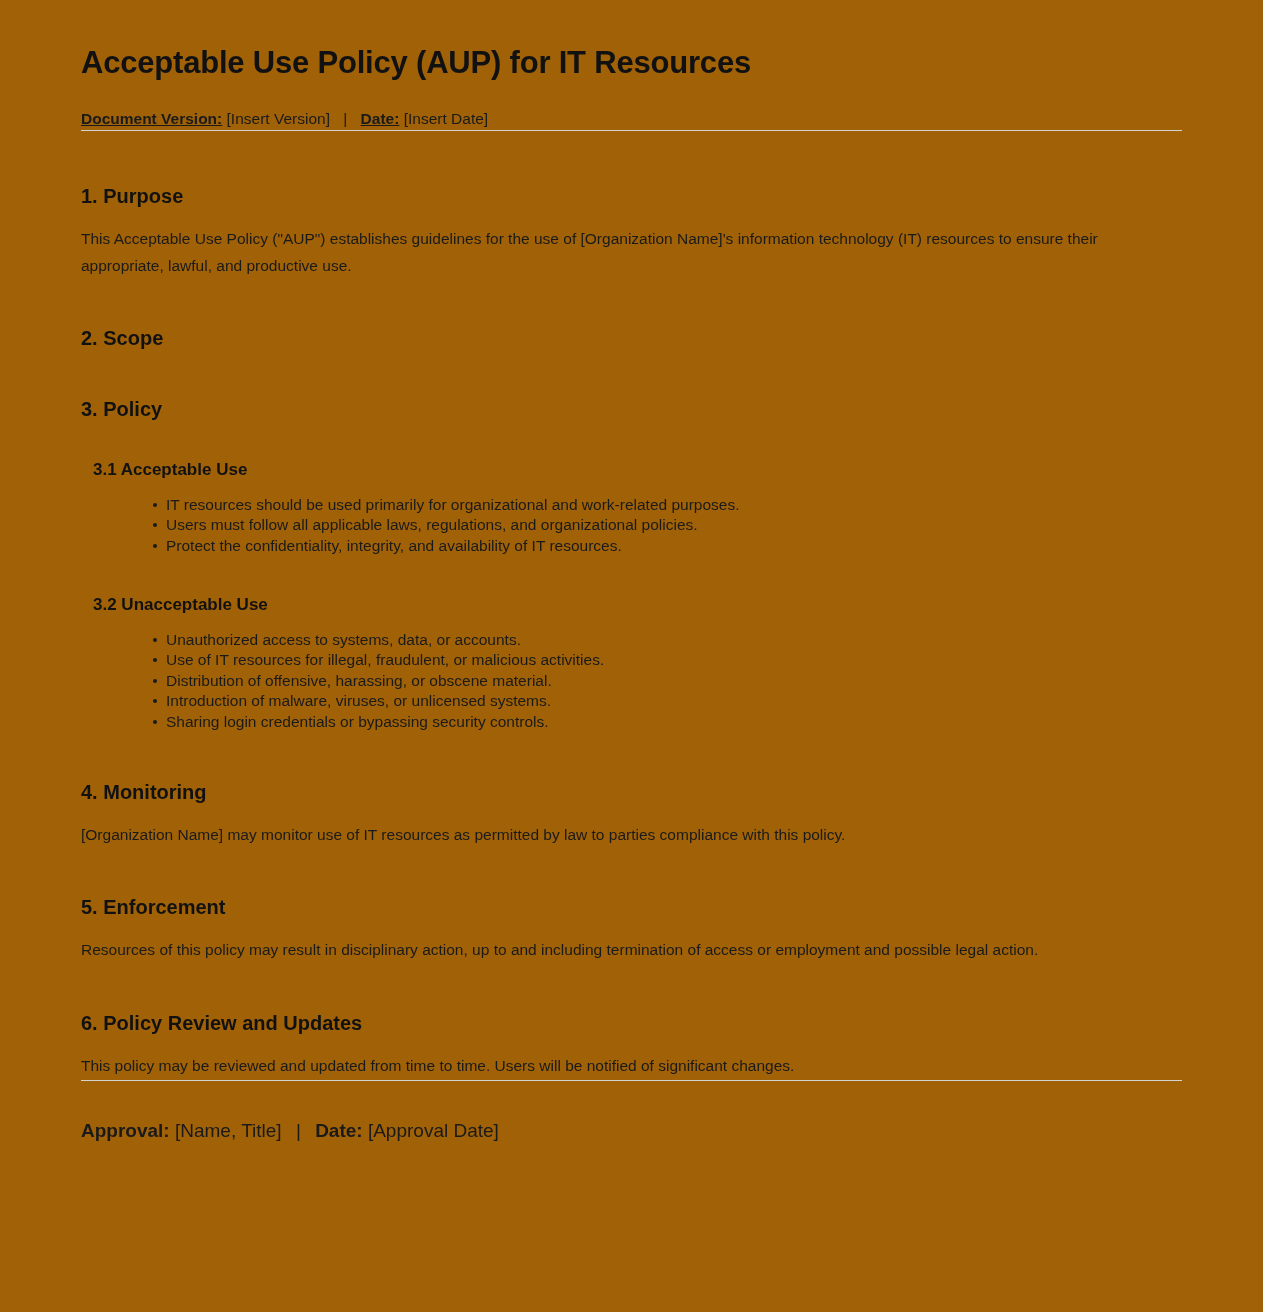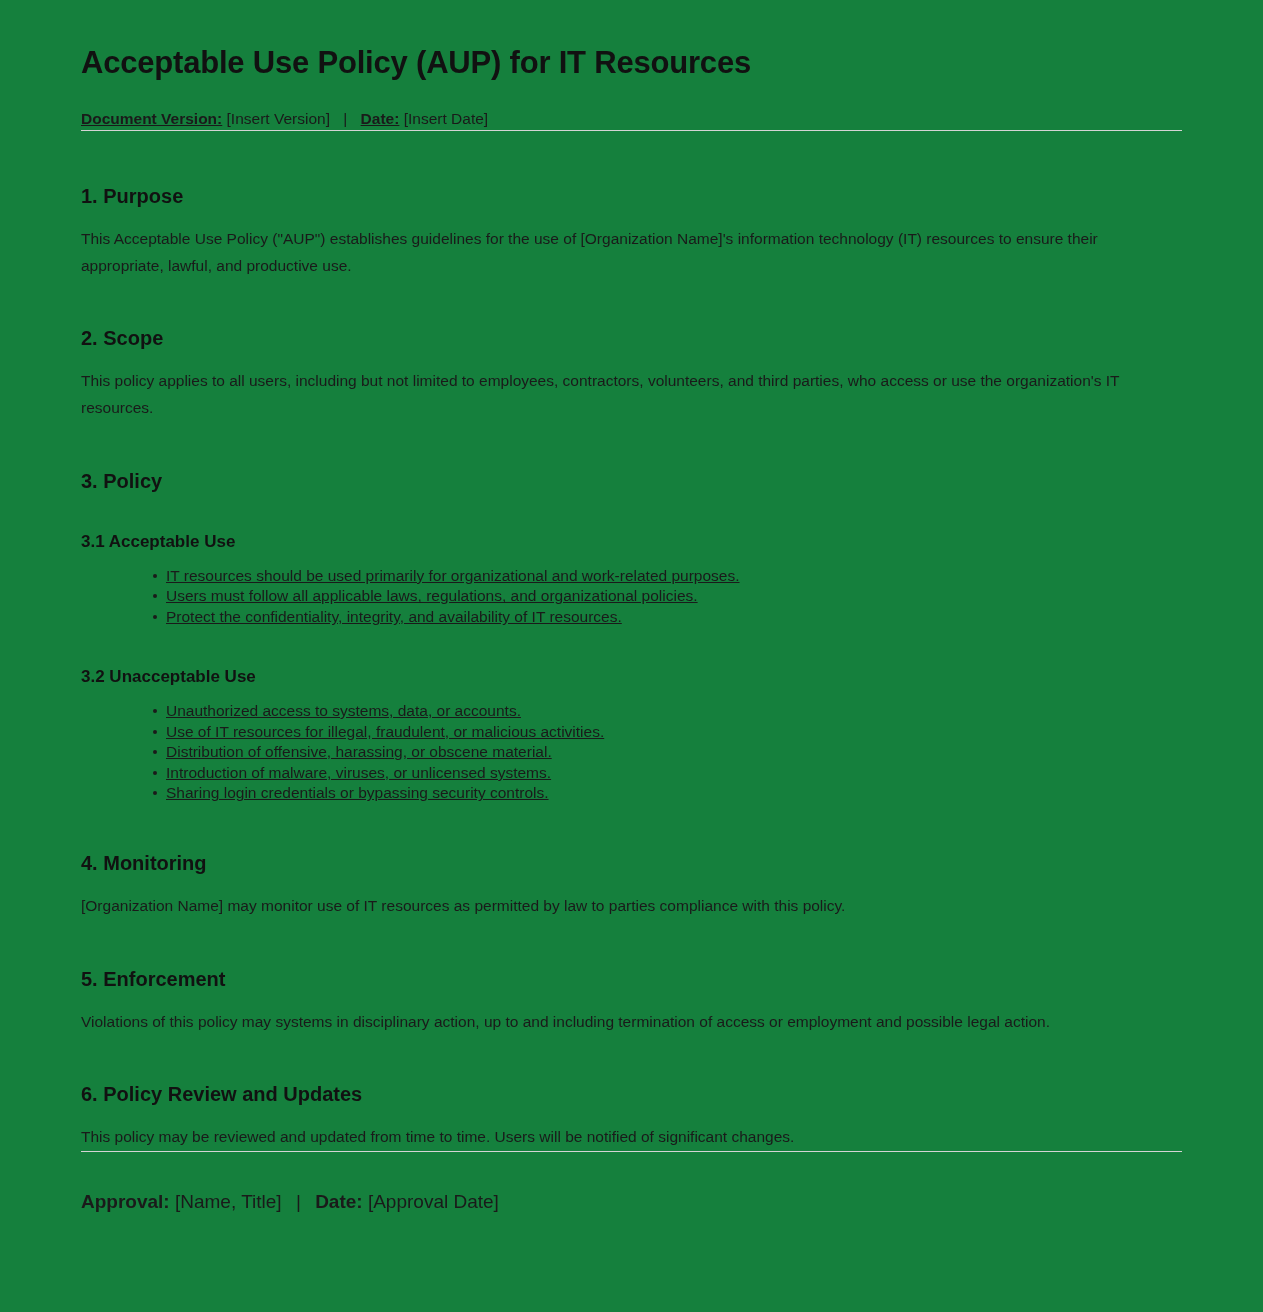--- a/index.html
+++ b/index.html
@@ -12,21 +12,21 @@
     height: 1312px;
     font-family: "Liberation Sans", sans-serif;
     color: #1a1a1a;
     -webkit-font-smoothing: antialiased;
   }
   .page {
     box-sizing: border-box;
     width: 1263px;
     min-height: 1312px;
     padding: 44px 81px 0 81px;
-    background: #15803d;
+    background: #a16207;
   }
   .doc-title {
     font-size: 31px;
     font-weight: bold;
     line-height: 1.25;
     margin: 0 0 0 0;
     letter-spacing: -0.2px;
     color: #111111;
   }
   .meta-line {
@@ -55,36 +55,35 @@
     line-height: 1.2;
     margin: 0;
     color: #111111;
   }
   .sec-block { margin-top: 47px; }
   .sec-block-first { margin-top: 53px; }
   h3.sub-heading {
     font-size: 17px;
     font-weight: bold;
     line-height: 1.25;
-    margin: 0;
+    margin: 12px;
     color: #111111;
   }
   .sub-block { margin-top: 38px; }
   p.body-text {
     font-size: 15.5px;
     line-height: 1.72;
     margin: 18px 0 0 0;
     color: #1a1a1a;
     max-width: 1085px;
   }
   ul.bullets {
     margin: 14px 0 0 0;
     padding: 0 0 0 72px;
     list-style: none;
-    text-decoration: underline;
   }
   ul.bullets li {
     font-size: 15.5px;
     line-height: 1.33;
     color: #1a1a1a;
     position: relative;
     padding-left: 13px;
   }
   ul.bullets li::before {
     content: "";
@@ -125,21 +124,20 @@
 
   <hr class="rule rule-top">
 
   <section class="sec-block sec-block-first">
     <h2 class="section-heading">1. Purpose</h2>
     <p class="body-text">This Acceptable Use Policy ("AUP") establishes guidelines for the use of [Organization Name]'s information technology (IT) resources to ensure their appropriate, lawful, and productive use.</p>
   </section>
 
   <section class="sec-block">
     <h2 class="section-heading">2. Scope</h2>
-    <p class="body-text">This policy applies to all users, including but not limited to employees, contractors, volunteers, and third parties, who access or use the organization's IT resources.</p>
   </section>
 
   <section class="sec-block">
     <h2 class="section-heading">3. Policy</h2>
 
     <div class="sub-block">
       <h3 class="sub-heading">3.1 Acceptable Use</h3>
       <ul class="bullets">
         <li>IT resources should be used primarily for organizational and work-related purposes.</li>
         <li>Users must follow all applicable laws, regulations, and organizational policies.</li>
@@ -159,21 +157,21 @@
     </div>
   </section>
 
   <section class="sec-block">
     <h2 class="section-heading">4. Monitoring</h2>
     <p class="body-text">[Organization Name] may monitor use of IT resources as permitted by law to parties compliance with this policy.</p>
   </section>
 
   <section class="sec-block">
     <h2 class="section-heading">5. Enforcement</h2>
-    <p class="body-text">Violations of this policy may systems in disciplinary action, up to and including termination of access or employment and possible legal action.</p>
+    <p class="body-text">Resources of this policy may result in disciplinary action, up to and including termination of access or employment and possible legal action.</p>
   </section>
 
   <section class="sec-block">
     <h2 class="section-heading">6. Policy Review and Updates</h2>
     <p class="body-text">This policy may be reviewed and updated from time to time. Users will be notified of significant changes.</p>
   </section>
 
   <hr class="rule rule-bottom">
 
   <div class="approval-line">

